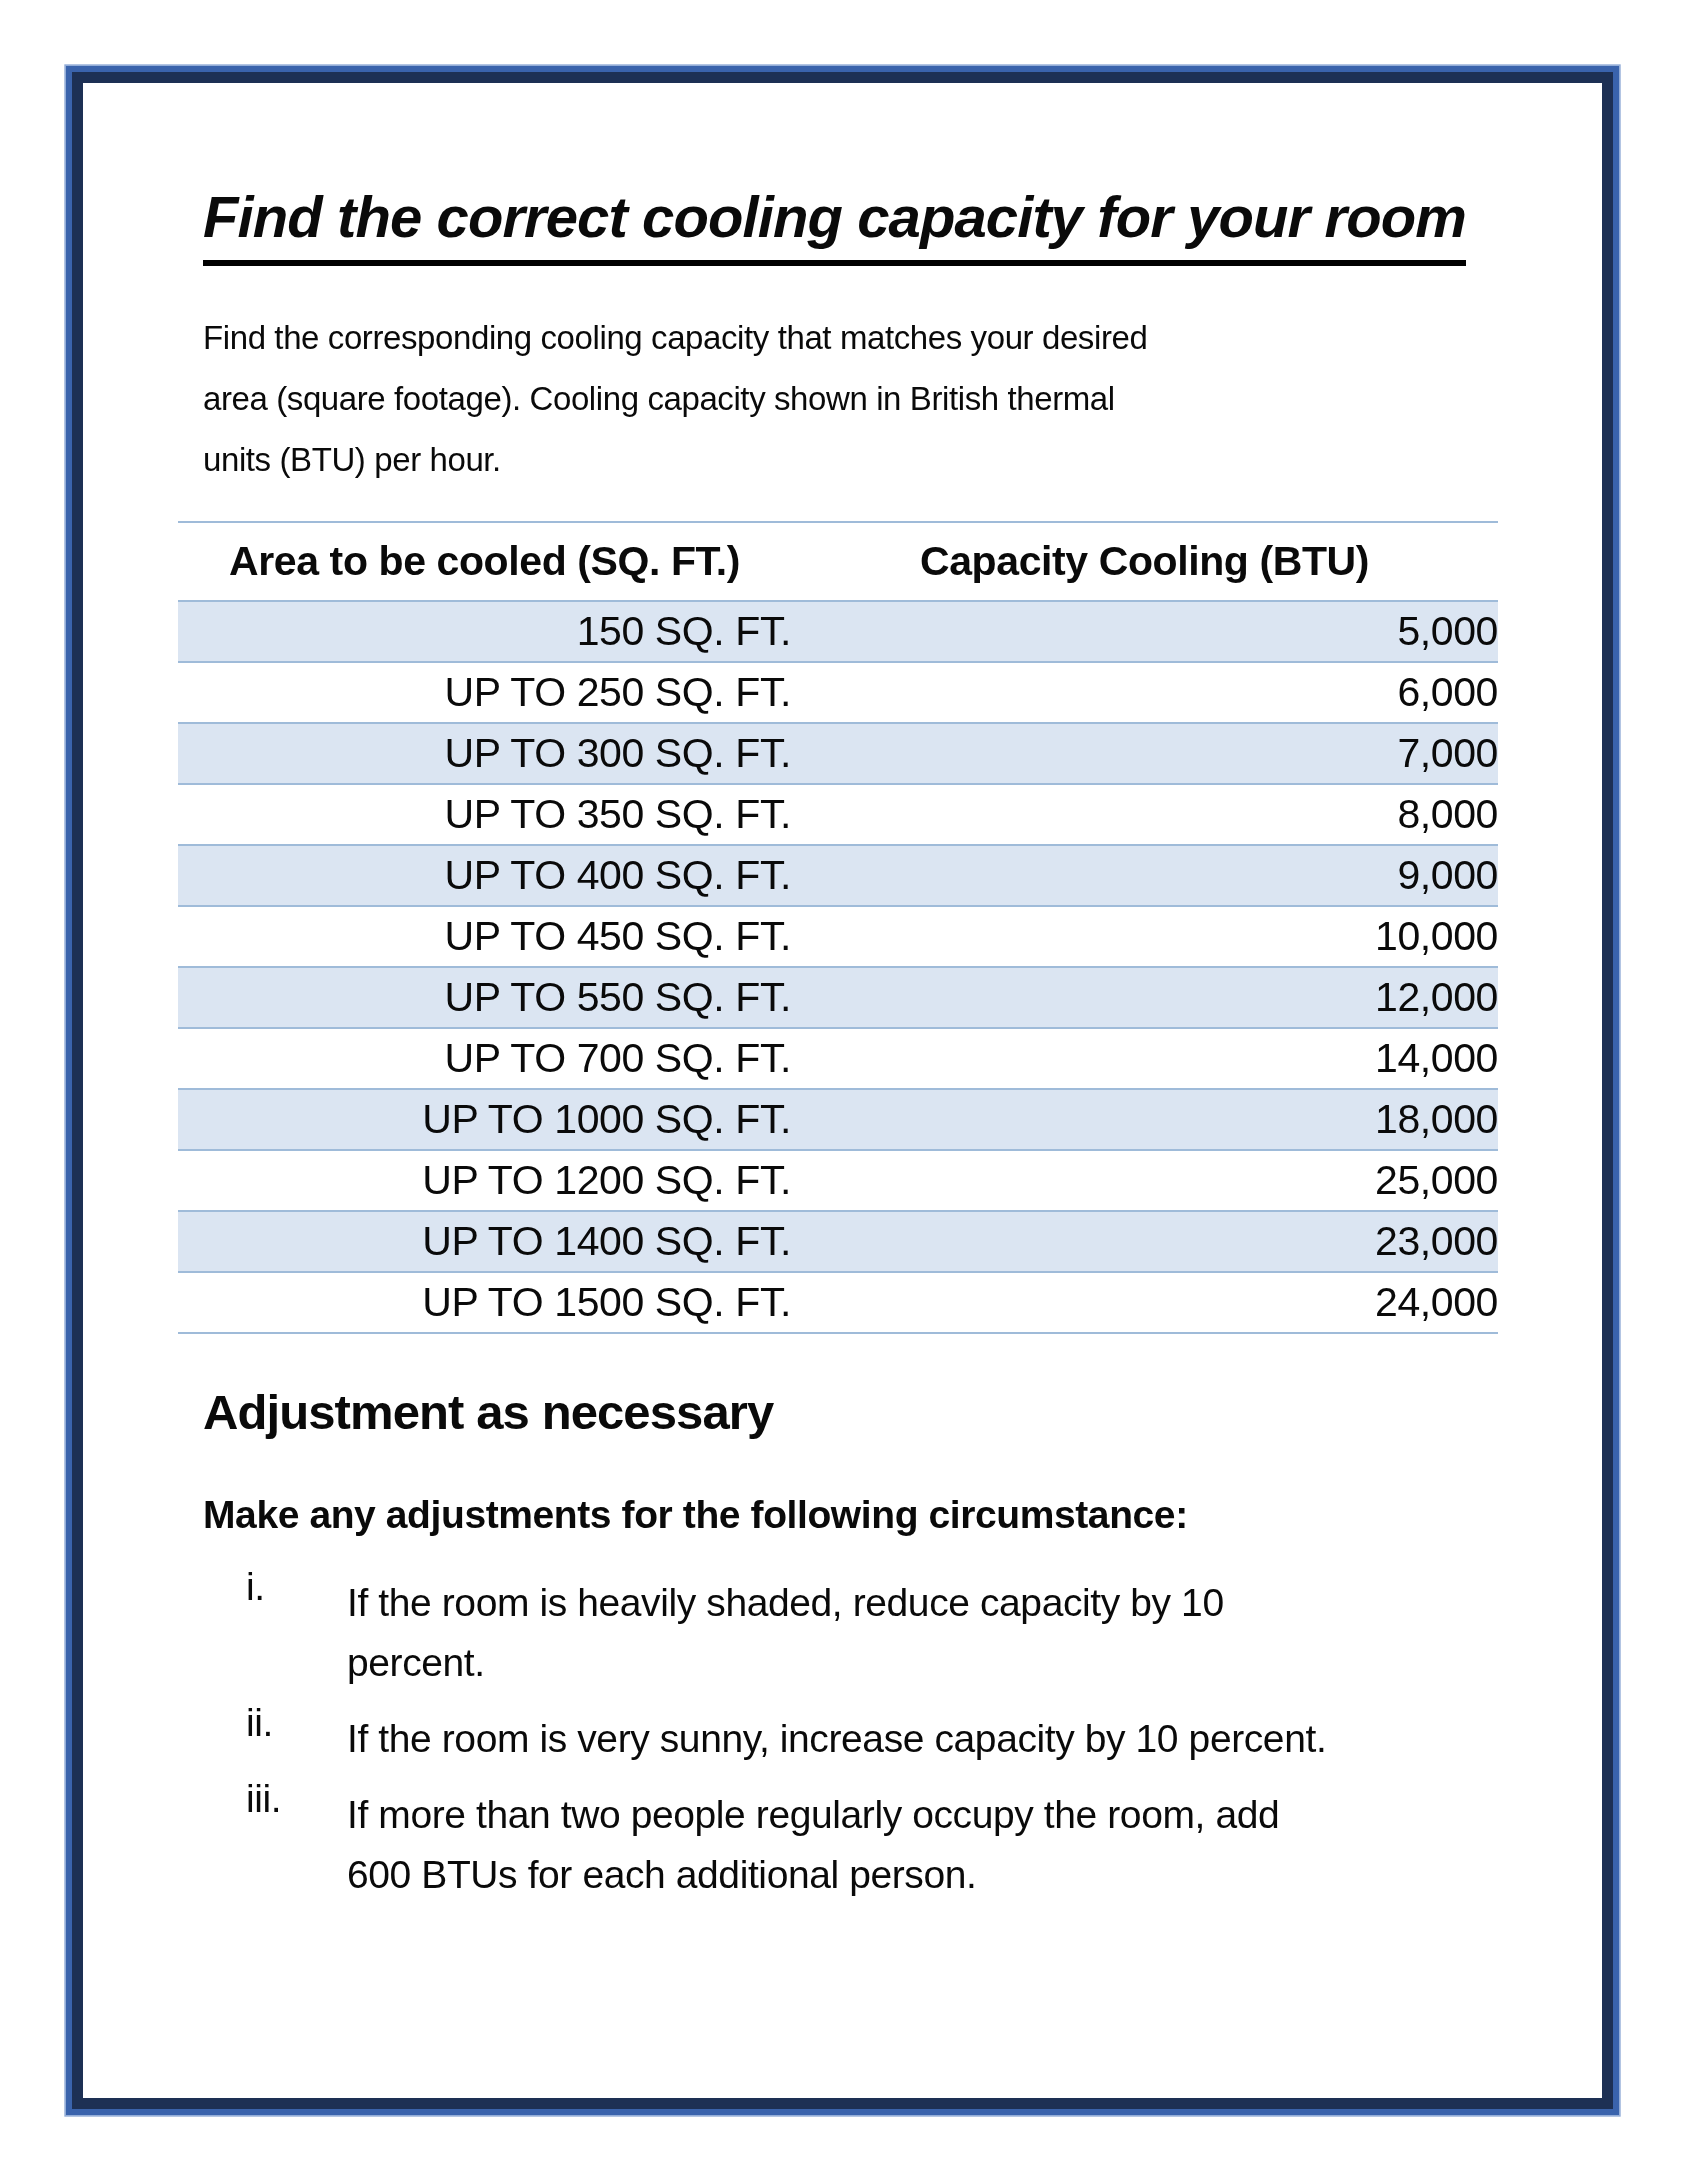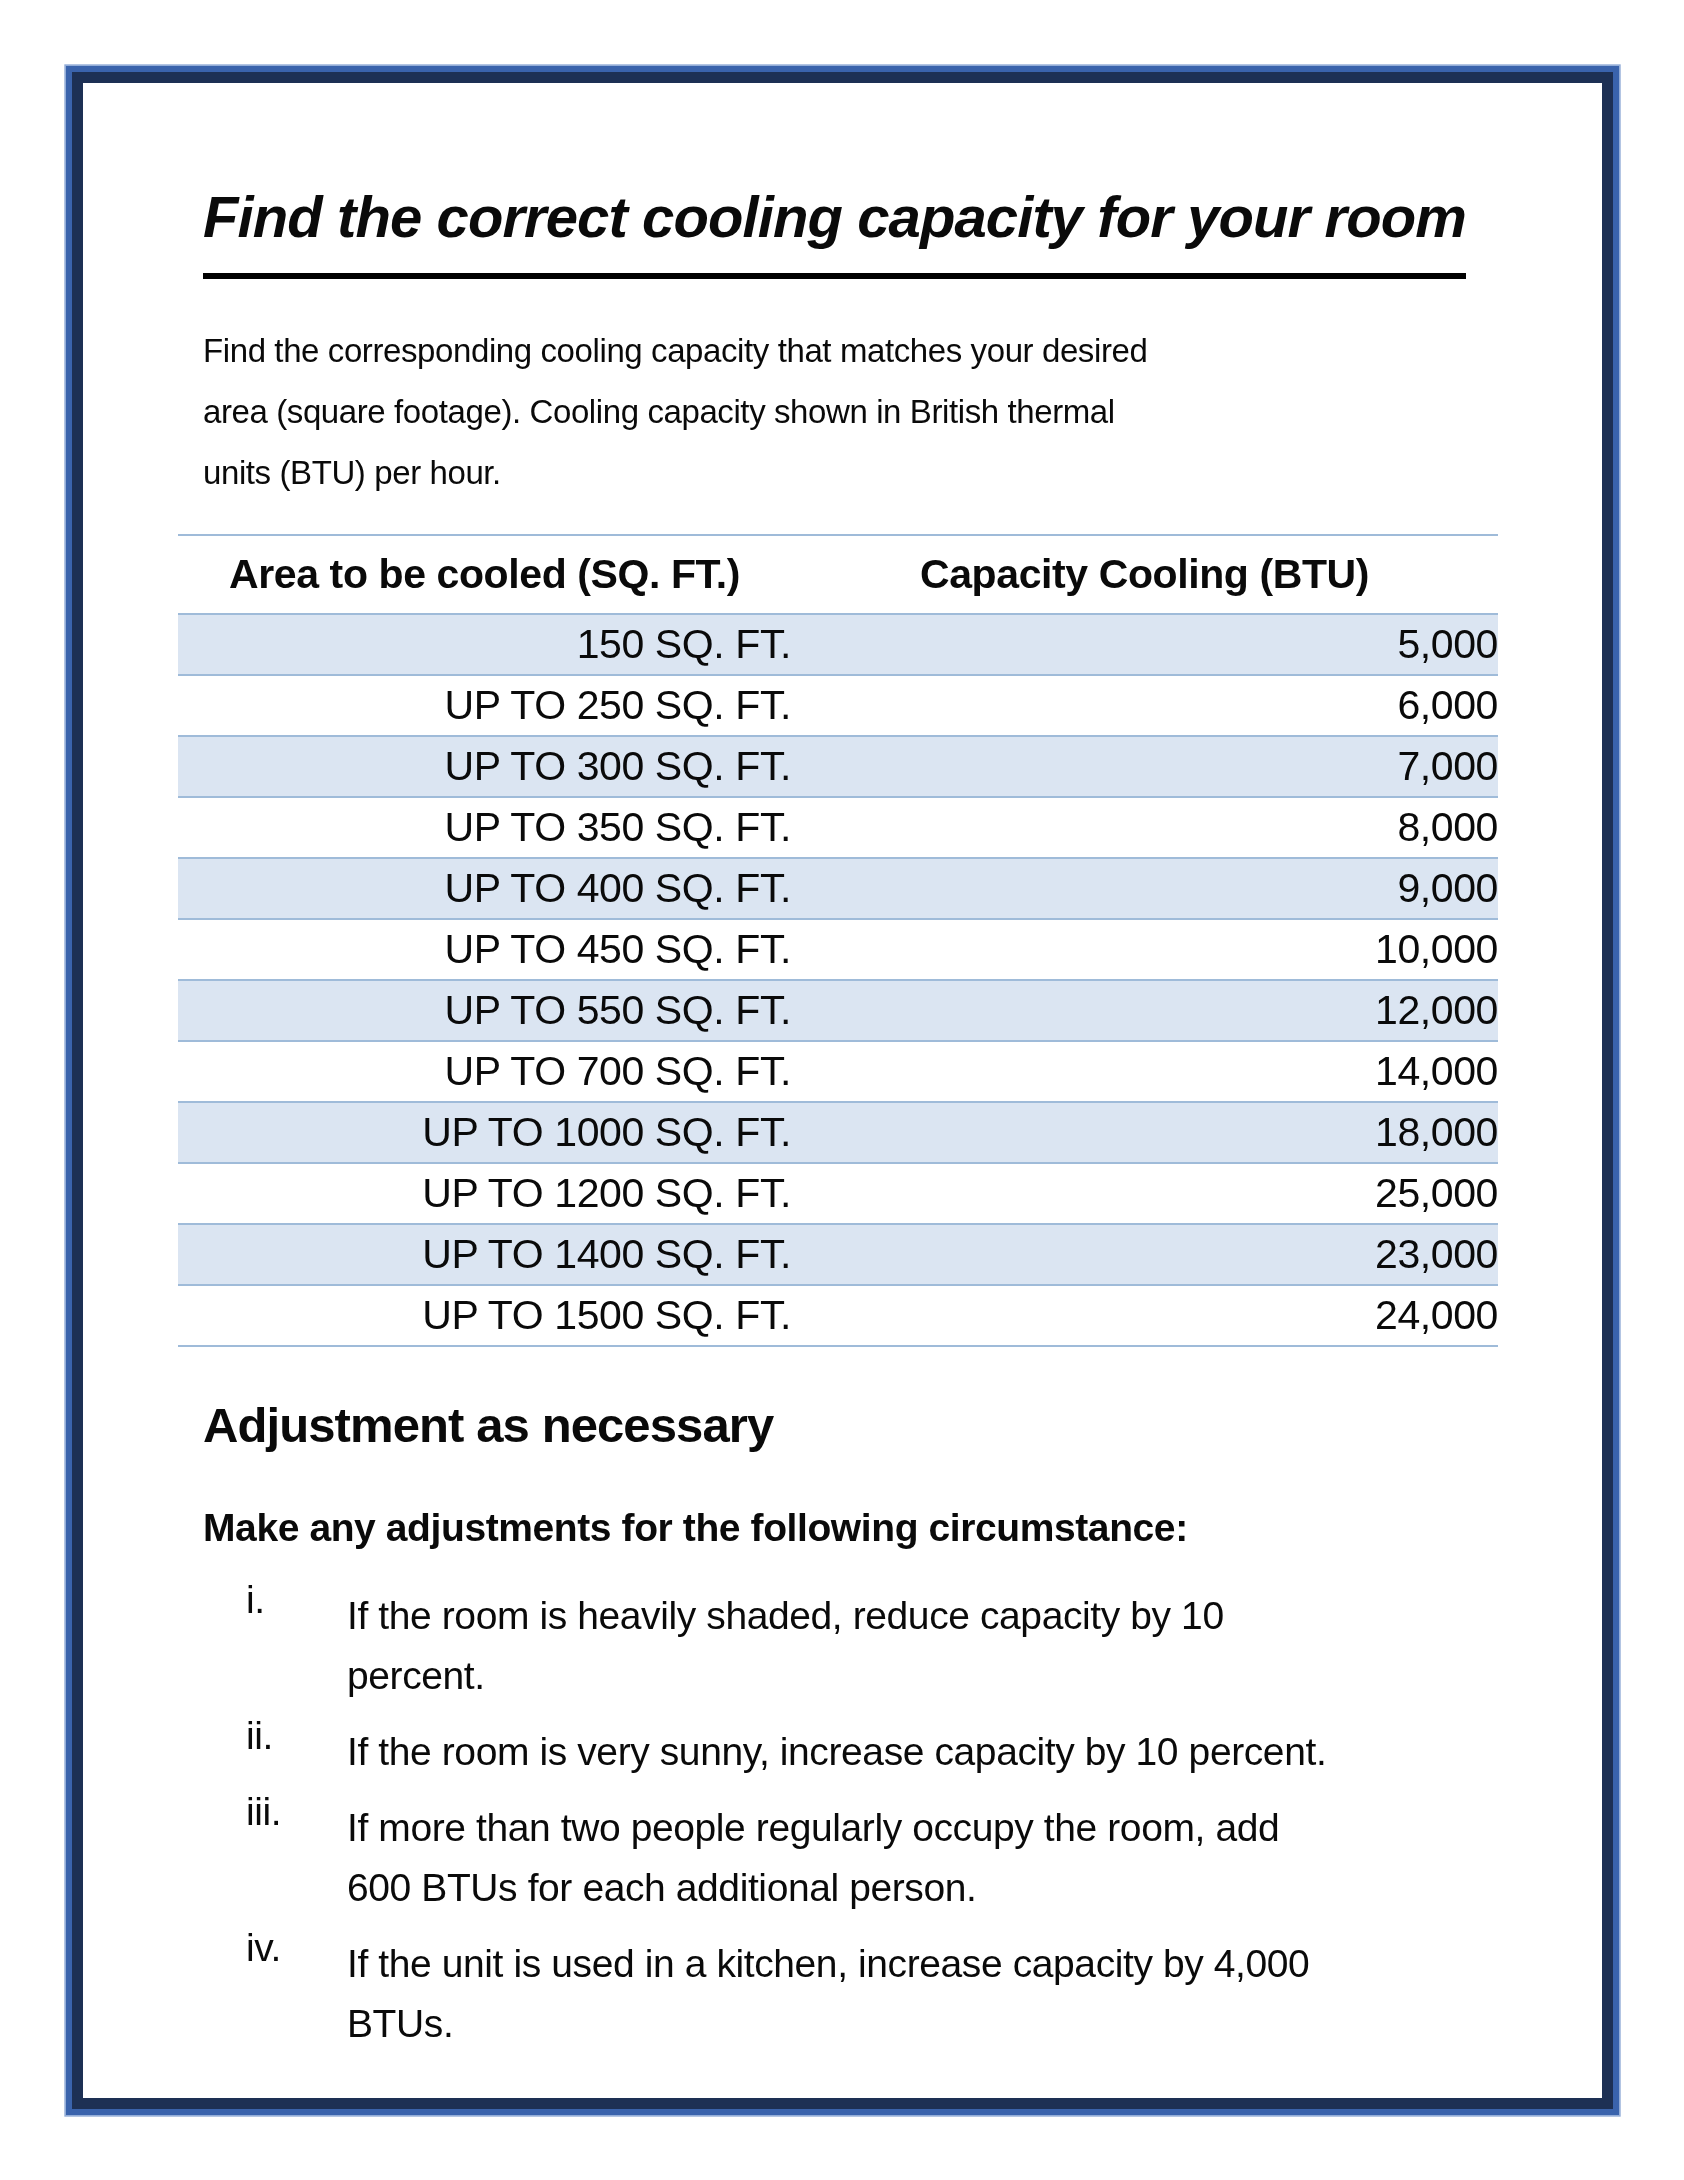--- a/index.html
+++ b/index.html
@@ -37,21 +37,21 @@
     padding:101px 77px 0 120px;
   }
   h1.doc-title {
     display:inline-block;
     font-size:58px;
     line-height:1.15;
     font-weight:bold;
     font-style:italic;
     letter-spacing:-0.9px;
     border-bottom:6px solid #000;
-    padding-bottom:22px;
+    padding-bottom:9px;
     white-space:nowrap;
   }
   p.intro {
     margin-top:41px;
     font-size:33px;
     line-height:61px;
     letter-spacing:-0.4px;
     white-space:pre-line;
   }
   table.capacity {
@@ -189,23 +189,18 @@
           </div>
           <div class="roman-item">
             <span class="marker">ii.</span>
             <span class="item-text">If the room is very sunny, increase capacity by 10 percent.</span>
           </div>
           <div class="roman-item">
             <span class="marker">iii.</span>
             <span class="item-text">If more than two people regularly occupy the room, add
 600 BTUs for each additional person.</span>
           </div>
-          <div class="roman-item">
-            <span class="marker">iv.</span>
-            <span class="item-text">If the unit is used in a kitchen, increase capacity by 4,000
-BTUs.</span>
-          </div>
         </div>
 
     </div>
   </div>
 </div>
 
 
 </body></html>

